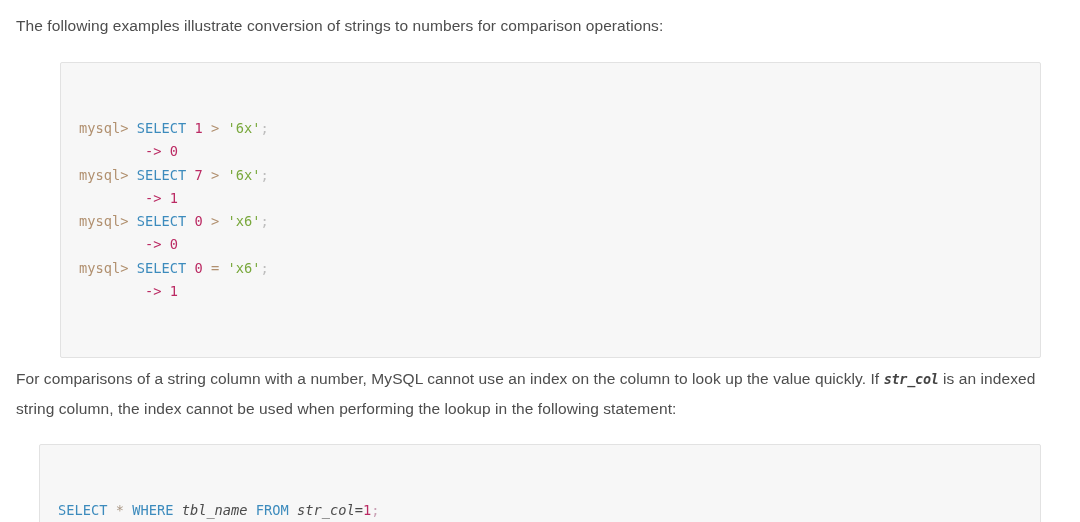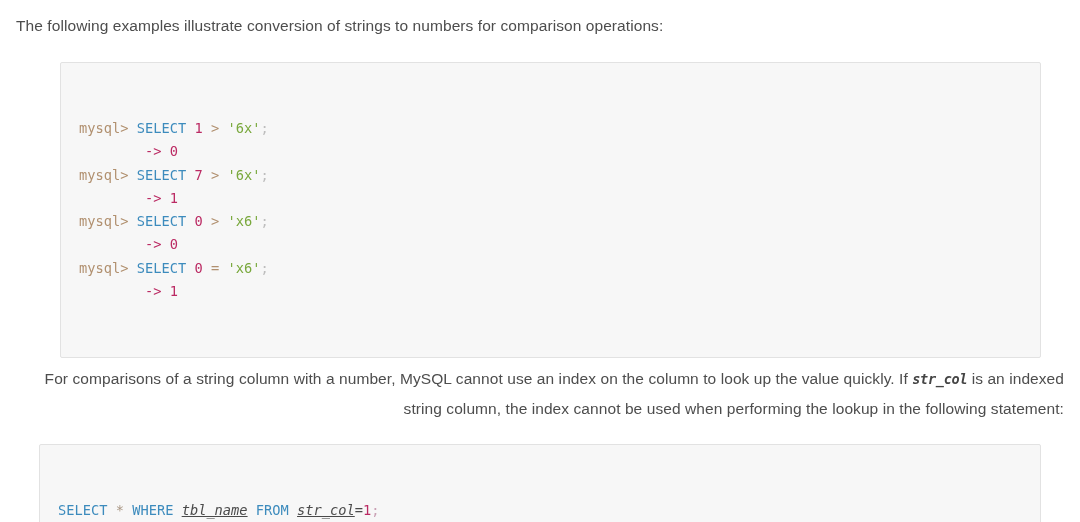--- a/index.html
+++ b/index.html
@@ -24,21 +24,21 @@
 
   p.para {
     margin: 0;
     font-size: 15.5px;
     line-height: 30px;
     color: #4d4d4d;
     letter-spacing: 0.005em;
   }
 
   .para-1 { padding-top: 11px; }
-  .para-2 { padding-top: 6px; text-align: right; }
+  .para-2 { padding-top: 6px; }
 
   .inline-var {
     font-family: "DejaVu Sans Mono", "Liberation Mono", monospace;
     font-size: 13.5px;
     font-weight: bold;
     font-style: italic;
     color: #444444;
     letter-spacing: -0.02em;
   }
 
@@ -66,21 +66,21 @@
   }
 
   
   .t-prompt   { color: #b1906f; }
   .t-kw       { color: #3c8bbd; }
   .t-num      { color: #bb2a63; }
   .t-op       { color: #b1906f; }
   .t-str      { color: #79a83c; }
   .t-punc     { color: #bdbdbd; }
   .t-arrow    { color: #bb2a63; }
-  .t-var      { color: #4a4a4a; font-style: italic; text-decoration: underline; }
+  .t-var      { color: #4a4a4a; font-style: italic; }
   .t-star     { color: #a99683; }
   .t-eq       { color: #4a4a4a; }
   .t-semi     { color: #c9a0b4; }
 </style>
 </head>
 <body>
 
 <div class="page">
 
   <p class="para para-1">

